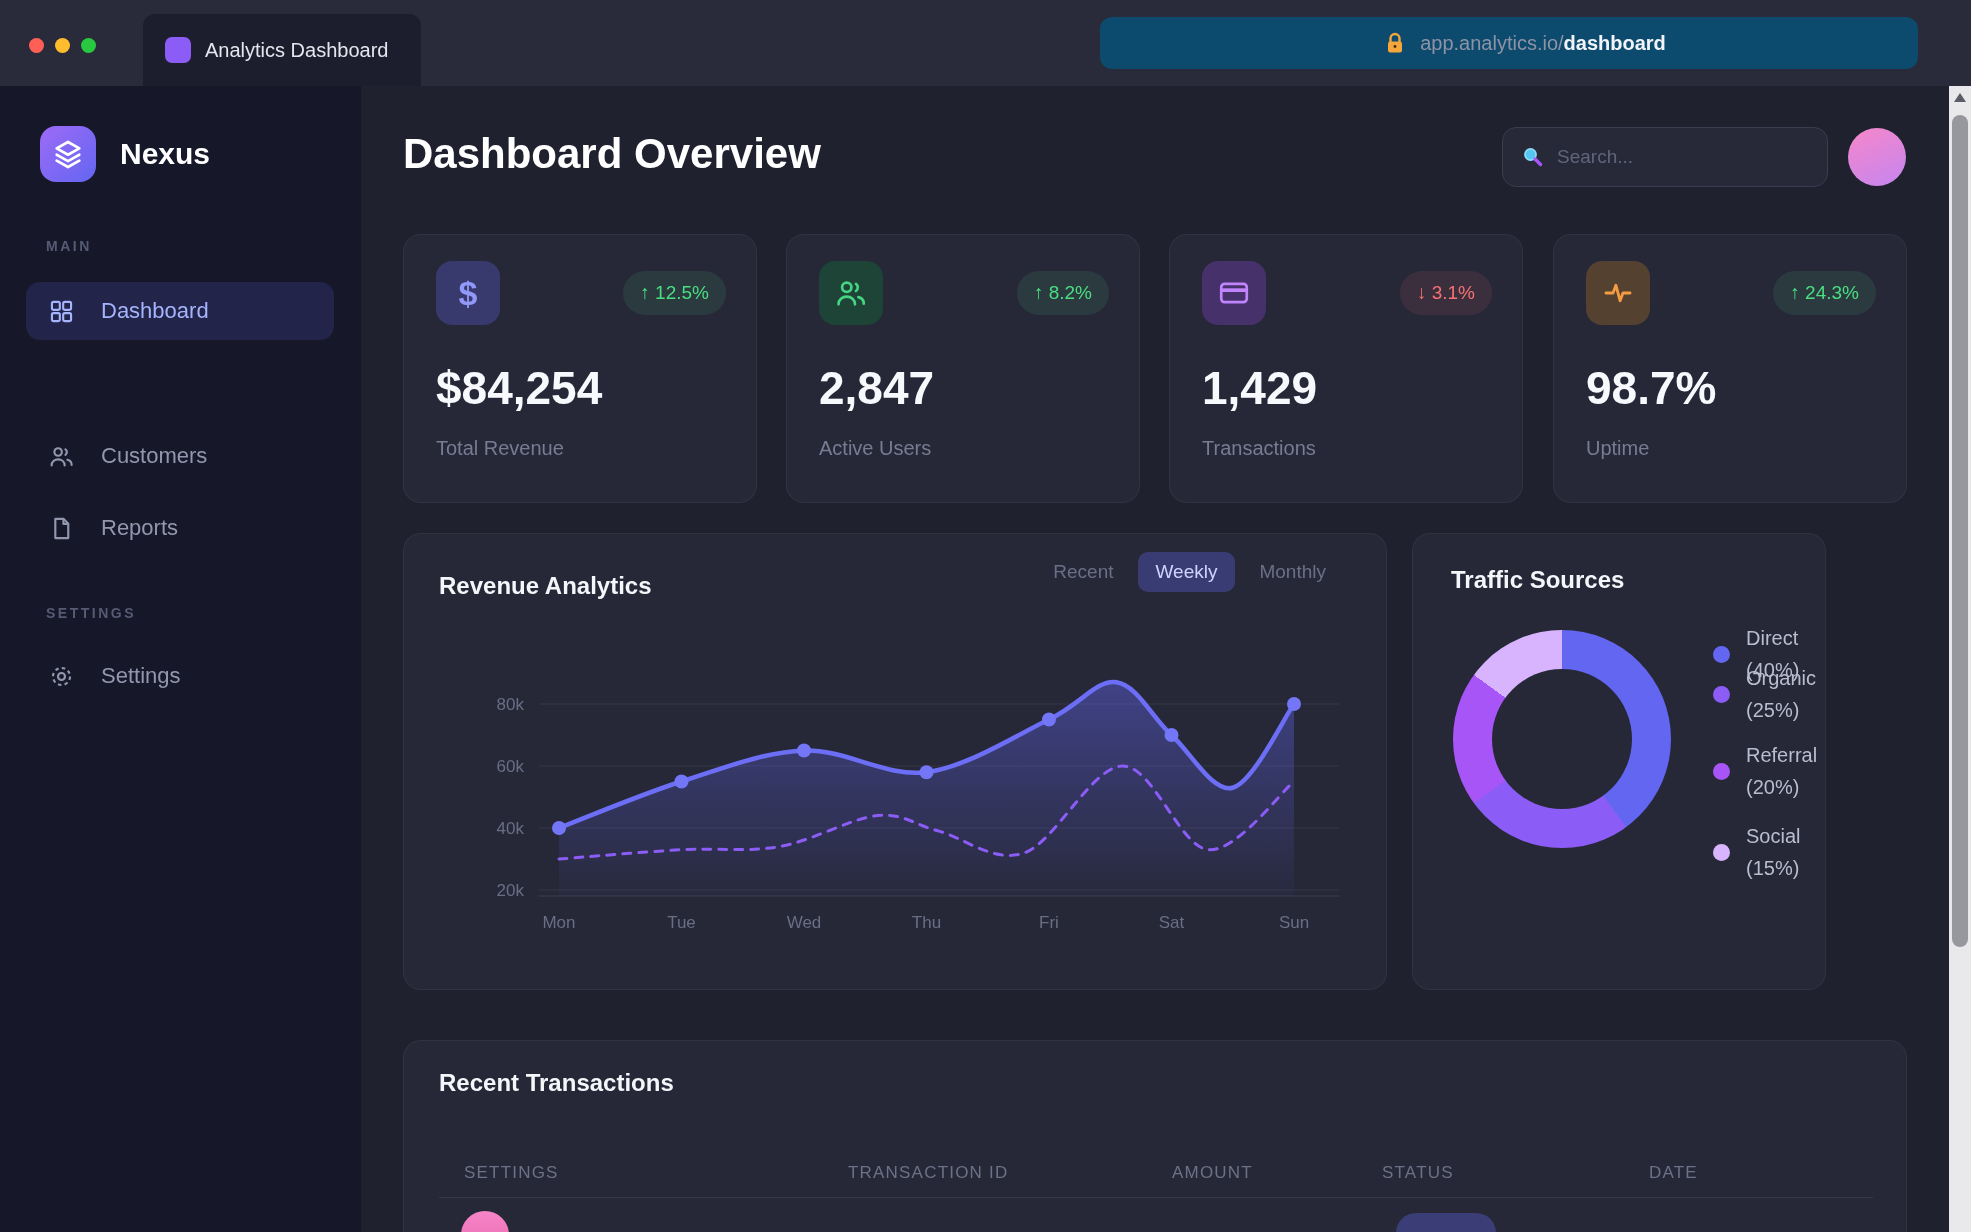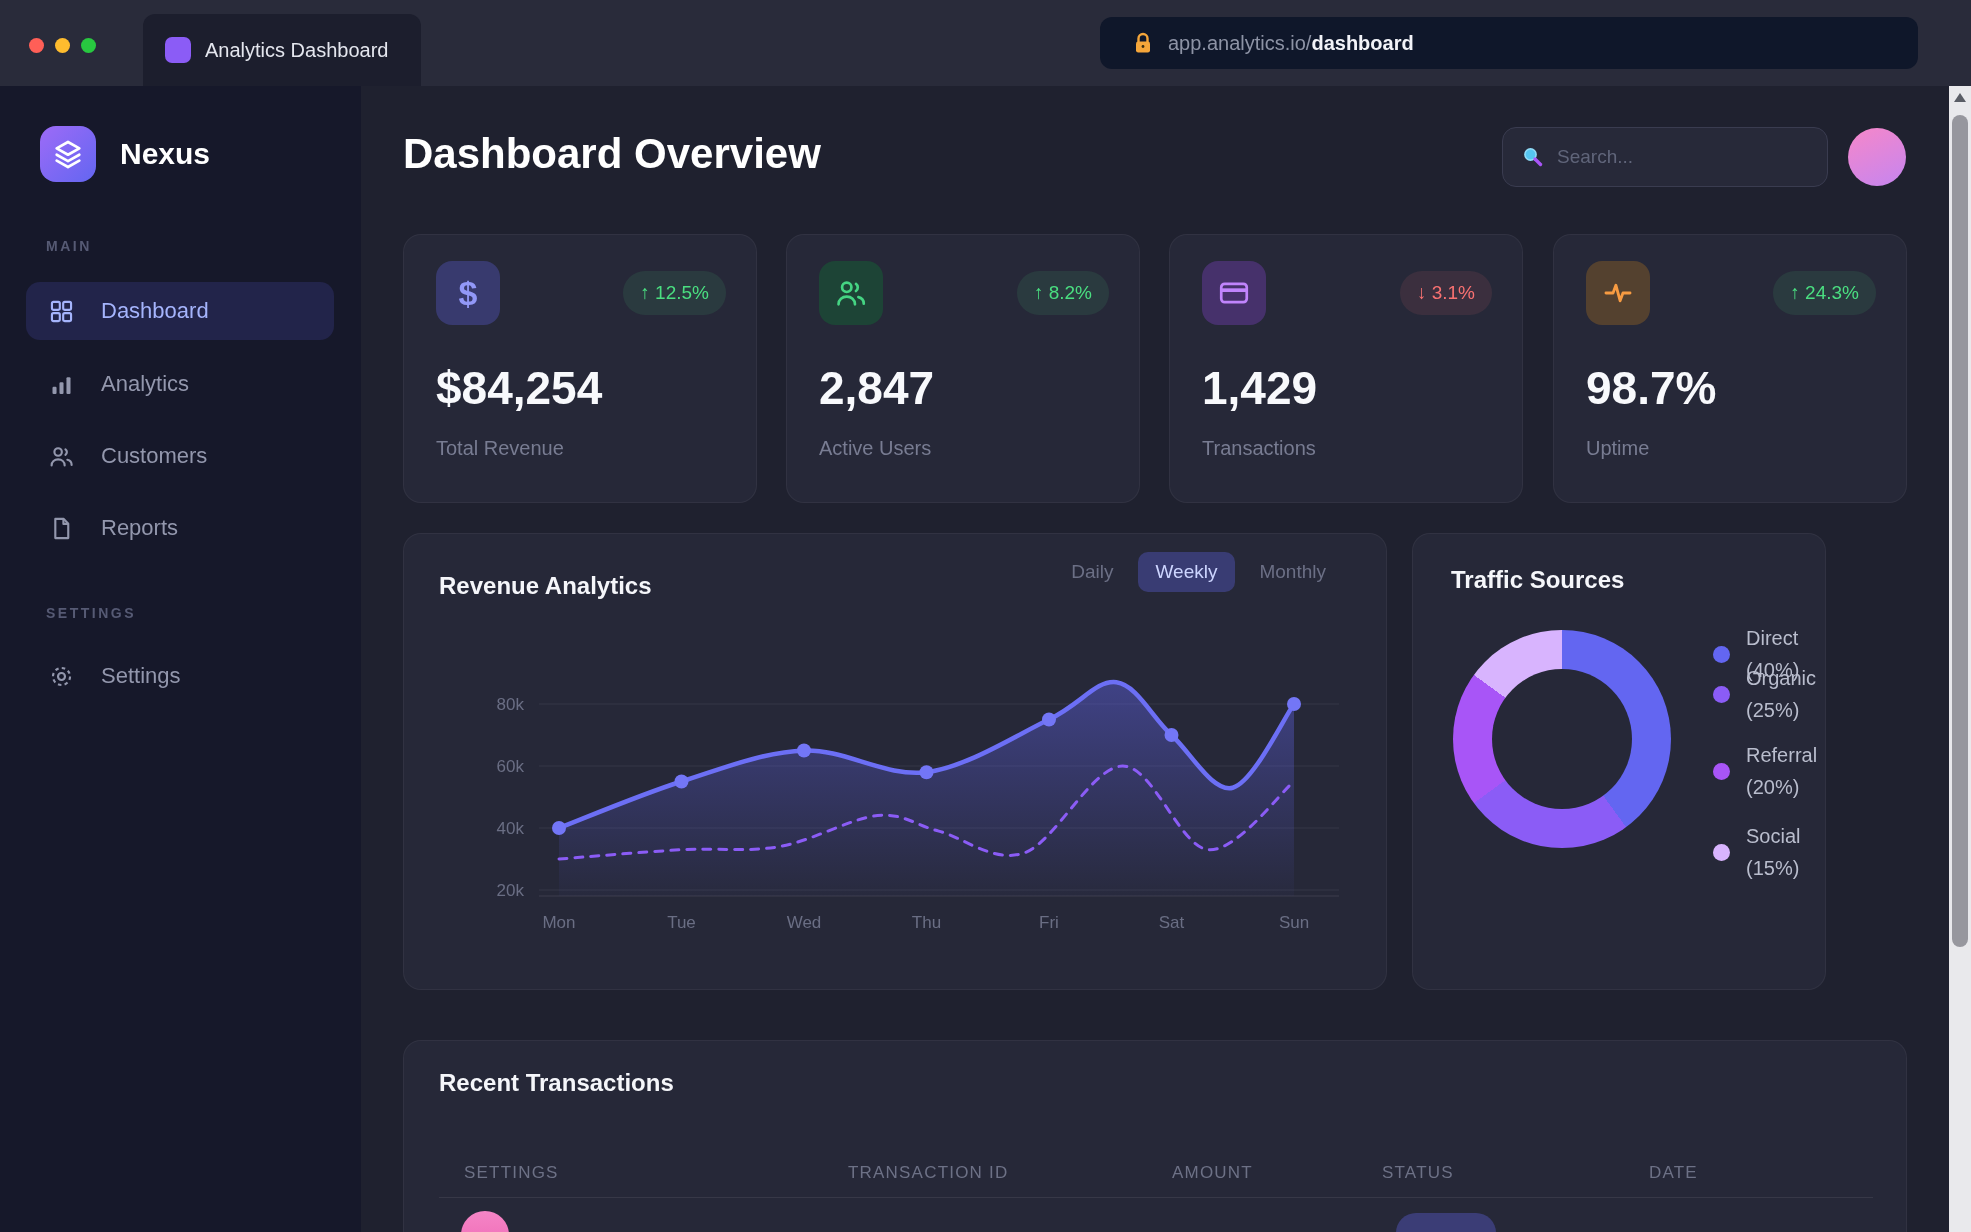--- a/index.html
+++ b/index.html
@@ -6,21 +6,21 @@
   html,body { width:1971px; height:1232px; overflow:hidden; }
   body { background:#1f212f; font-family:"Liberation Sans", sans-serif; position:relative; color:#e8eaf2; }
   .abs { position:absolute; }
 
   
   .titlebar { left:0; top:0; width:1971px; height:86px; background:#292b3a; }
   .tlight { width:15px; height:15px; border-radius:50%; top:38px; }
   .browser-tab { left:143px; top:14px; width:278px; height:72px; background:#1c1e2d; border-radius:12px 12px 0 0; display:flex; align-items:center; gap:14px; padding:0 22px;text-align:right; }
   .tab-fav { width:26px; height:26px; border-radius:7px; background:#8b5cf6; flex:none; }
   .tab-title { font-size:20px; color:#e4e6ee; white-space:nowrap; }
-  .urlbar { left:1100px; top:17px; width:818px; height:52px; background:#0f172a; border-radius:12px; display:flex; align-items:center; padding:0 0 0 32px; gap:14px; }
+  .urlbar { left:1100px; top:17px; width:818px; height:52px; background:#0c4a6e; border-radius:12px; display:flex; align-items:center; padding:0 0 0 32px; gap:14px;justify-content:center; }
   .url-domain { font-size:20px; color:#8d93a5; }
   .url-path { color:#f2f3f8; font-weight:700; }
 
   
   .scrollbar { left:1949px; top:86px; width:22px; height:1146px; background:#e9e9ec; }
   .sb-arrow { left:5px; top:7px; width:0; height:0; border-left:6px solid transparent; border-right:6px solid transparent; border-bottom:9px solid #5a5d66; }
   .sb-thumb { left:3px; top:29px; width:16px; height:832px; background:#97979e; border-radius:8px; }
 
   
   .sidebar { left:0; top:86px; width:361px; height:1146px; background:#16182a; }
@@ -128,28 +128,20 @@
   <div class="abs side-item active" style="top:196px">
     <svg width="27" height="27" viewBox="0 0 24 24" fill="none" stroke="currentColor" stroke-width="1.9">
       <rect x="3.5" y="3.5" width="7" height="7" rx="1.3"></rect>
         <rect x="13.5" y="3.5" width="7" height="7" rx="1.3"></rect>
       <rect x="3.5" y="13.5" width="7" height="7" rx="1.3"></rect>
         <rect x="13.5" y="13.5" width="7" height="7" rx="1.3"></rect>
     </svg>
     <span class="lbl">Dashboard</span>
   </div>
 
-  <div class="abs side-item" style="top:269px">
-    <svg width="27" height="27" viewBox="0 0 24 24" fill="currentColor">
-      <rect x="4" y="14" width="3.6" height="6.5" rx="1"></rect>
-        <rect x="10.2" y="10" width="3.6" height="10.5" rx="1"></rect>
-        <rect x="16.4" y="5.5" width="3.6" height="15" rx="1"></rect>
-    </svg>
-    <span class="lbl">Analytics</span>
-  </div>
 
   <div class="abs side-item" style="top:341px">
     <svg width="27" height="27" viewBox="0 0 24 24" fill="none" stroke="currentColor" stroke-width="1.9" stroke-linecap="round">
       <circle cx="9" cy="8" r="3.3"></circle>
         <path d="M3.2 20c0-3.3 2.6-5.4 5.8-5.4s5.8 2.1 5.8 5.4"></path>
       <path d="M15.5 5.6a3.1 3.1 0 0 1 0 5"></path>
         <path d="M17.2 14.9c2.3.5 3.8 2.3 3.8 4.6"></path>
     </svg>
     <span class="lbl">Customers</span>
   </div>
@@ -227,21 +219,21 @@
     </svg>
   </div>
   <div class="abs badge up">↑ 24.3%</div>
   <div class="abs stat-value">98.7%</div>
   <div class="abs stat-label">Uptime</div>
 </div>
 
 <div class="abs card revenue-card">
   <div class="abs card-title" style="left:35px;top:38px">Revenue Analytics</div>
   <div class="abs tabs">
-    <button class="tab-btn">Daily</button>
+    <button class="tab-btn">Recent</button>
     <button class="tab-btn active">Weekly</button>
     <button class="tab-btn">Monthly</button>
   </div>
 
   <svg class="abs chart-svg" width="930" height="300" viewBox="0 0 930 300">
     <defs>
       <linearGradient id="areaGrad" x1="0" y1="0" x2="0" y2="1">
         <stop offset="0" stop-color="#6366f1" stop-opacity="0.42"></stop>
         <stop offset="1" stop-color="#6366f1" stop-opacity="0.03"></stop>
       </linearGradient>

